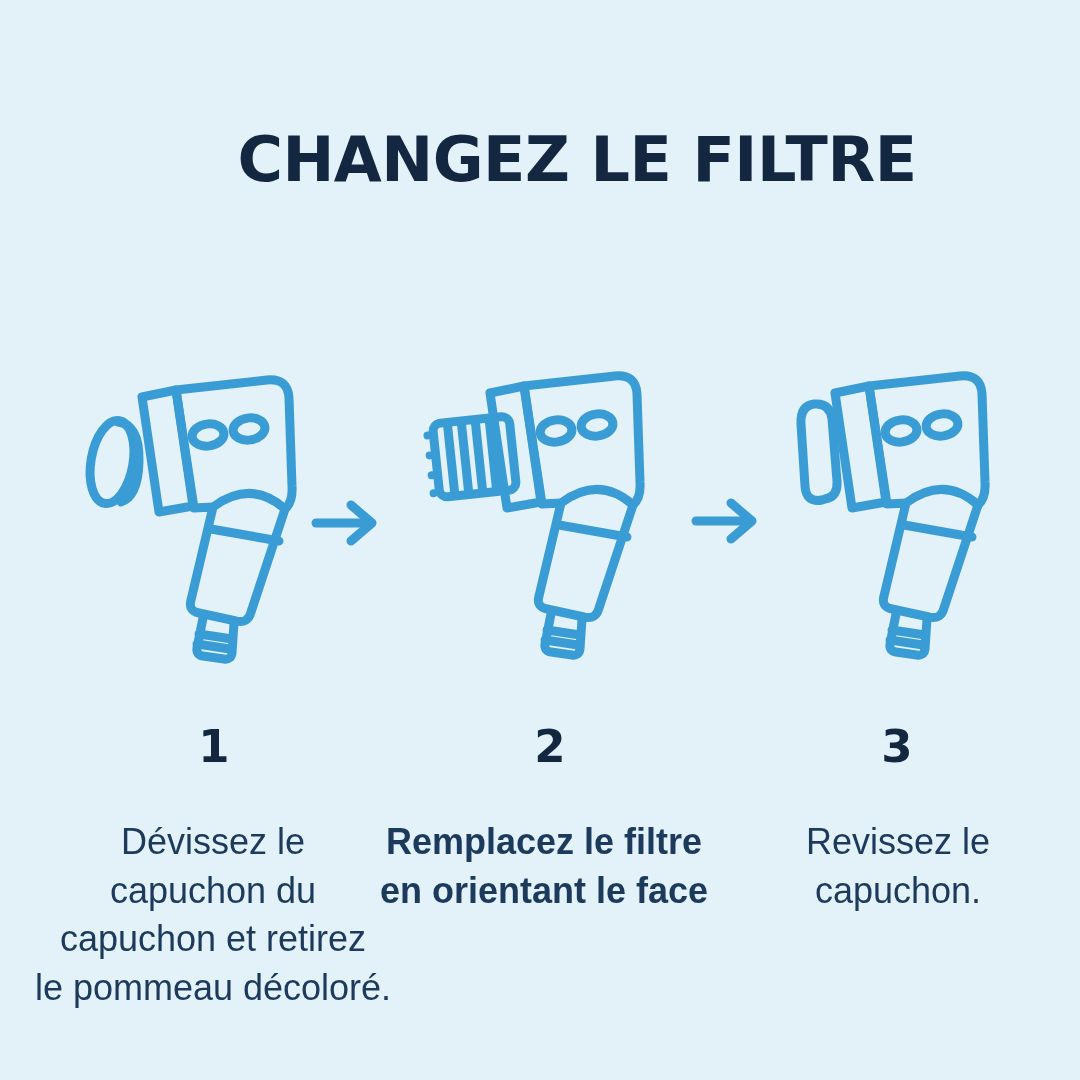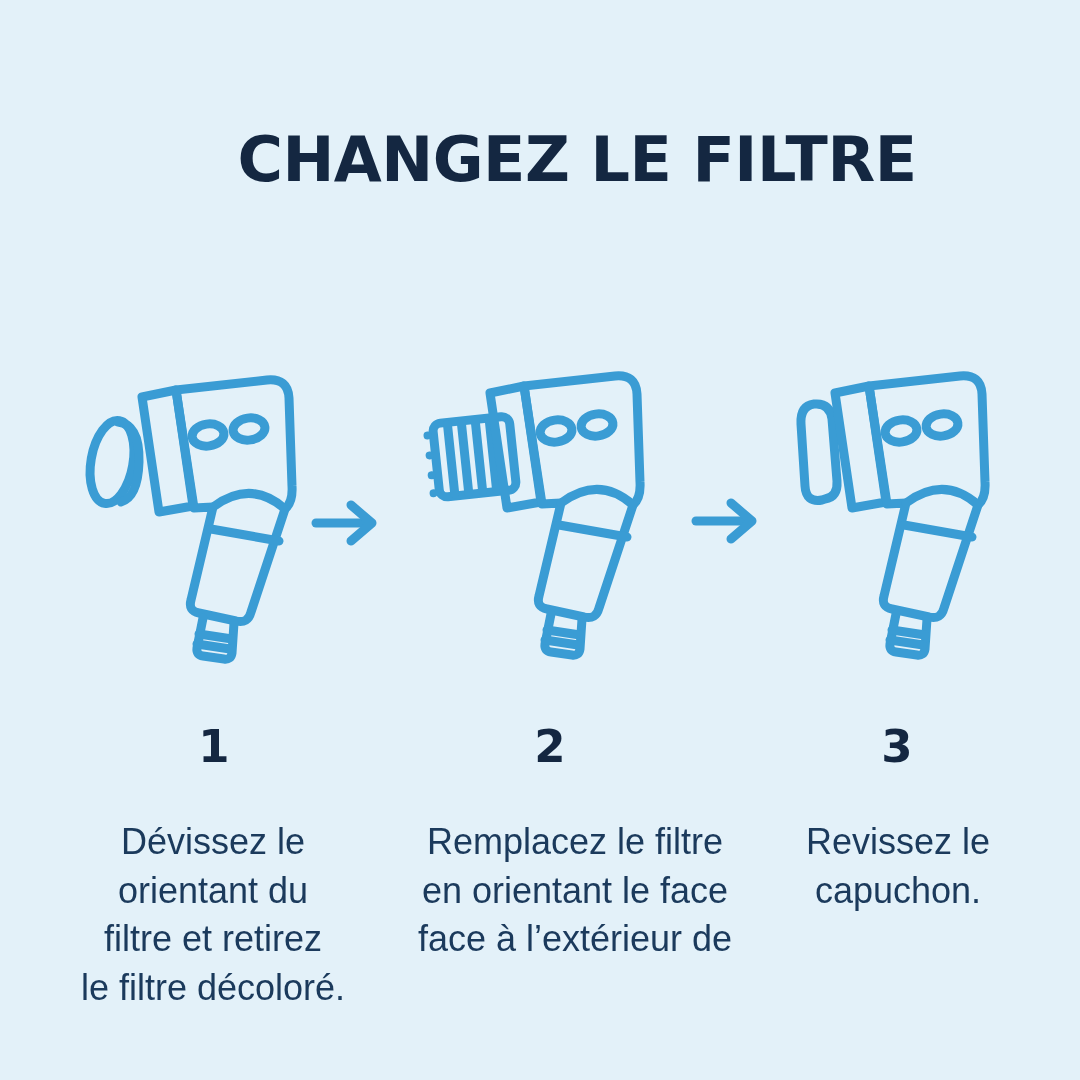--- a/index.html
+++ b/index.html
@@ -48,21 +48,21 @@
   .num1{left:214px;} .num2{left:550px;} .num3{left:897px;}
   .caption{
     position:absolute;top:818px;width:400px;
     transform:translateX(-50%);
     text-align:center;
     font-size:36px;
     line-height:48.5px;
     color:var(--caption_navy);
   }
   .cap-line{white-space:nowrap;}
-  .cap1{left:213px;} .cap2{left:575px;} .cap3{left:898px;}
+  .cap1{left:213px;} .cap2{left:544px;font-weight:bold;} .cap3{left:898px;}
   .defs-holder{position:absolute;width:0;height:0;overflow:hidden;}
 </style>
 </head>
 <body>
 
 <div class="canvas">
 
   <svg class="defs-holder" aria-hidden="true">
     <defs>
       <g id="sh-head" fill="none" stroke="currentColor" stroke-width="9" stroke-linecap="round" stroke-linejoin="round">
@@ -140,29 +140,28 @@
       <use href="#sh-head"></use>
     </svg>
   </div>
 
   <div class="step-num num1">1</div>
   <div class="step-num num2">2</div>
   <div class="step-num num3">3</div>
 
   <figcaption class="caption cap1">
     <div class="cap-line">Dévissez le</div>
-    <div class="cap-line">orientant du</div>
-    <div class="cap-line">filtre et retirez</div>
-    <div class="cap-line">le filtre décoloré.</div>
+    <div class="cap-line">capuchon du</div>
+    <div class="cap-line">capuchon et retirez</div>
+    <div class="cap-line">le pommeau décoloré.</div>
   </figcaption>
 
   <figcaption class="caption cap2">
     <div class="cap-line">Remplacez le filtre</div>
     <div class="cap-line">en orientant le face</div>
-    <div class="cap-line">face à l’extérieur de</div>
   </figcaption>
 
   <figcaption class="caption cap3">
     <div class="cap-line">Revissez le</div>
     <div class="cap-line">capuchon.</div>
   </figcaption>
 
 </div>
 
 </body></html>

